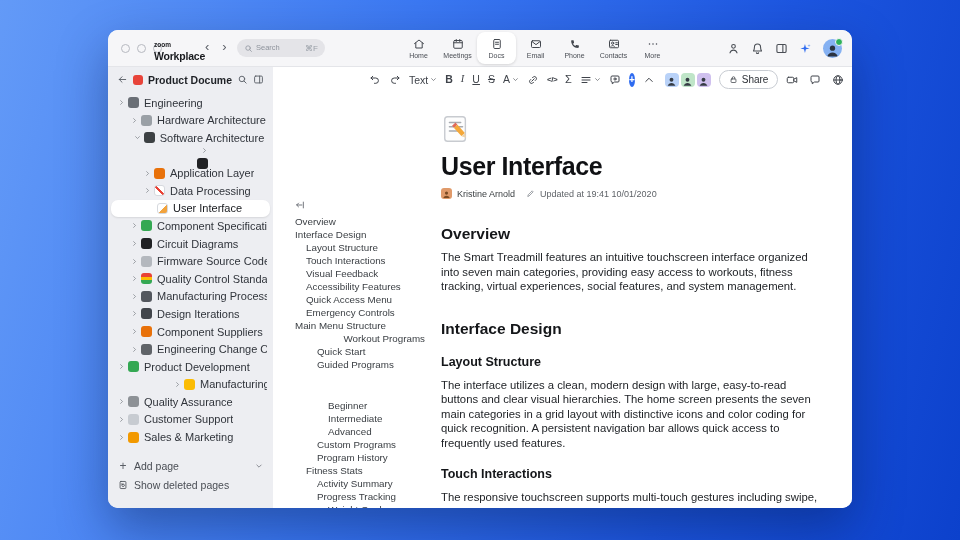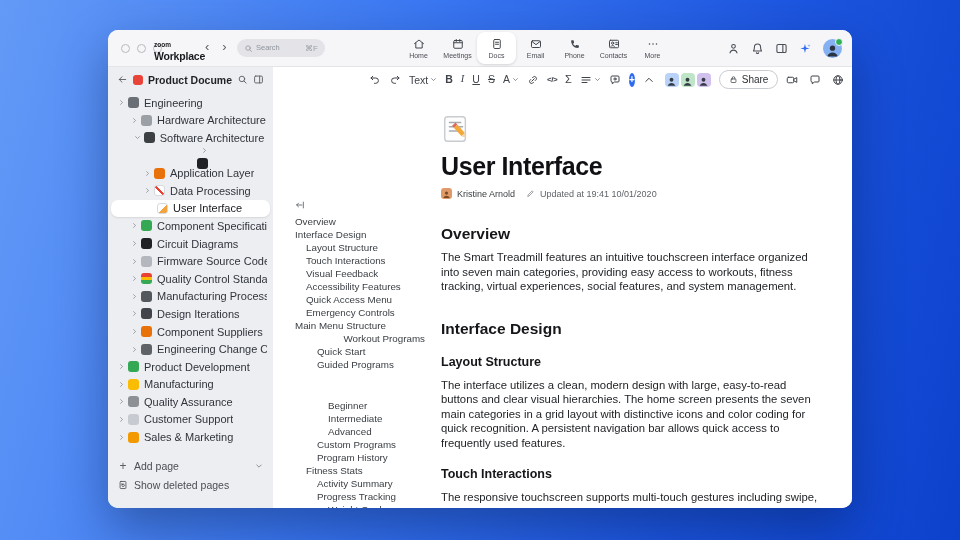--- a/index.html
+++ b/index.html
@@ -390,21 +390,21 @@
             </div>
             <div class="trow" style="padding-left: 8px;">
               <span class="chev">
                 <svg class="" viewBox="0 0 24 24" fill="none" stroke="currentColor" stroke-width="2" stroke-linecap="round" stroke-linejoin="round">
                   <path d="m9 5.5 6.5 6.5L9 18.5"></path>
                 </svg>
               </span>
               <span class="ticn ti-green-pen" style="background:#34a853"></span>
               <span class="tlbl">Product Development</span>
             </div>
-            <div class="trow" style="padding-left: 8px;">
+            <div class="trow" style="padding-left: 20px; margin-left: 44px;">
               <span class="chev">
                 <svg class="" viewBox="0 0 24 24" fill="none" stroke="currentColor" stroke-width="2" stroke-linecap="round" stroke-linejoin="round">
                   <path d="m9 5.5 6.5 6.5L9 18.5"></path>
                 </svg>
               </span>
               <span class="ticn ti-construction-worker" style="background:#fbbc04"></span>
               <span class="tlbl">Manufacturing</span>
             </div>
             <div class="trow" style="padding-left: 8px;">
               <span class="chev">

